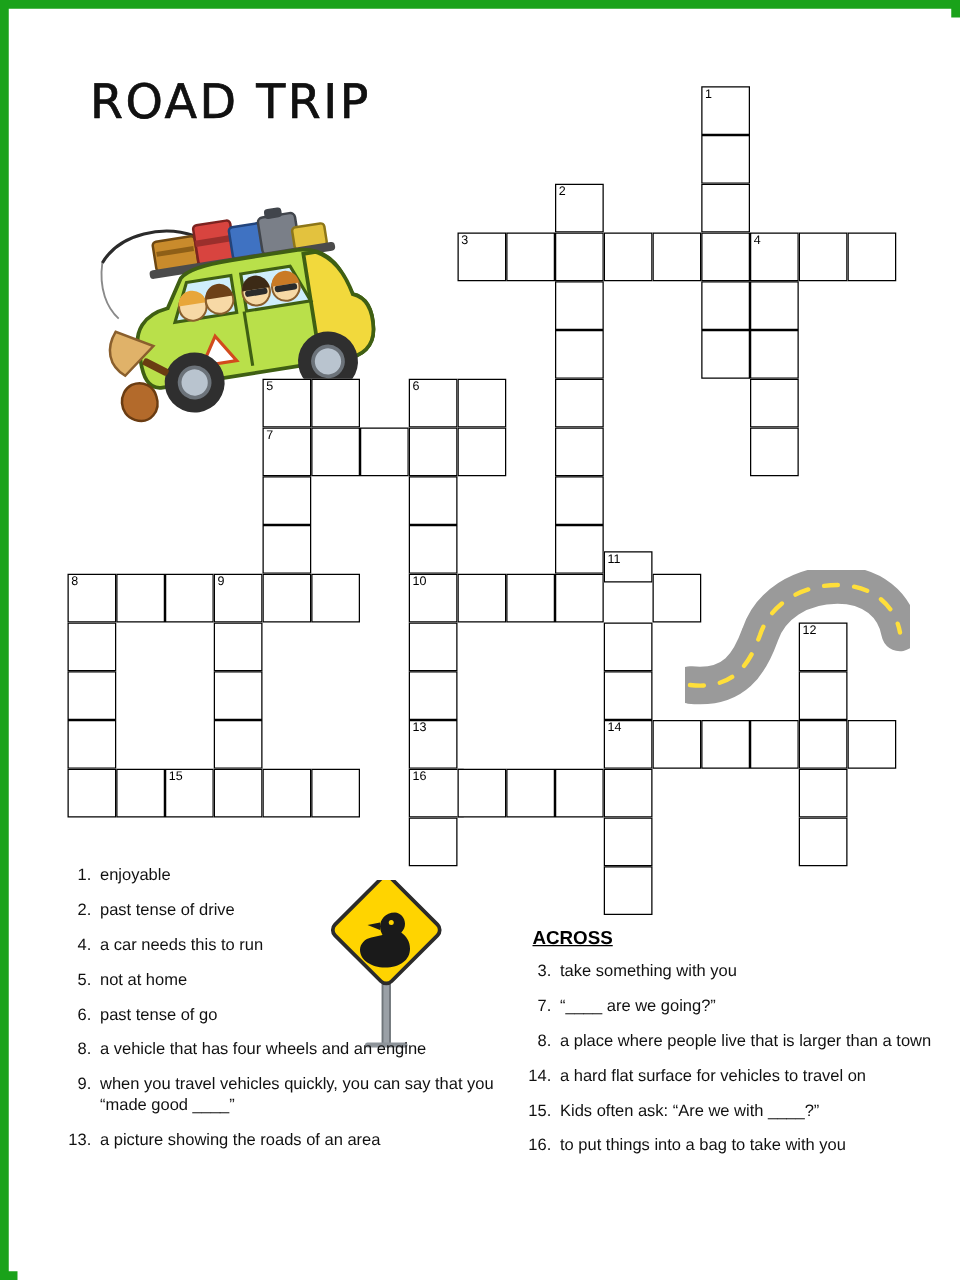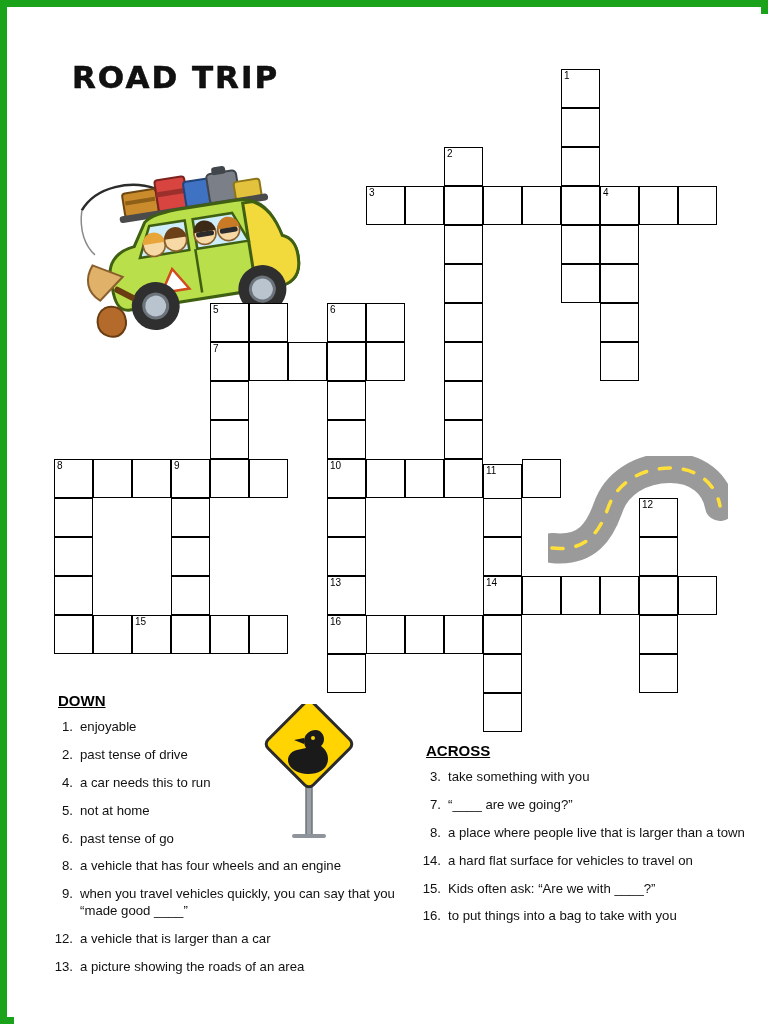--- a/index.html
+++ b/index.html
@@ -33,22 +33,22 @@
 
   
   .title-block {
     position: absolute;
     left: 58px;
     top: 48px;
     width: 300px;
   }
   .title-main {
     font-family: "DejaVu Sans", sans-serif;
-    font-weight: bold;
-    font-size: 31px;
+    font-weight: normal;
+    font-size: 38px;
     letter-spacing: 2px;
     color: #111111;
     margin: 0;
     line-height: 1;
     -webkit-text-stroke: 0.5px #000;
   }
   .title-sub {
     font-family: "Liberation Sans", sans-serif;
     font-size: 15px;
     letter-spacing: 1.4px;
@@ -290,21 +290,21 @@
           <span class="num">9</span>
         </div>
         <div class="cell" style="left: 156px; top: 390px; width: 39px; height: 39px;"></div>
         <div class="cell" style="left: 195px; top: 390px; width: 39px; height: 39px;"></div>
         <div class="cell" style="left: 273px; top: 390px; width: 39px; height: 39px;">
           <span class="num">10</span>
         </div>
         <div class="cell" style="left: 312px; top: 390px; width: 39px; height: 39px;"></div>
         <div class="cell" style="left: 351px; top: 390px; width: 39px; height: 39px;"></div>
         <div class="cell" style="left: 390px; top: 390px; width: 39px; height: 39px;"></div>
-        <div class="cell" style="left: 429px; top: 395px; width: 39px; height: 52px;">
+        <div class="cell" style="left: 429px; top: 372px; width: 39px; height: 25px;">
           <span class="num">11</span>
         </div>
         <div class="cell" style="left: 468px; top: 390px; width: 39px; height: 39px;"></div>
         <div class="cell" style="left: 0px; top: 429px; width: 39px; height: 39px;"></div>
         <div class="cell" style="left: 117px; top: 429px; width: 39px; height: 39px;"></div>
         <div class="cell" style="left: 273px; top: 429px; width: 39px; height: 39px;"></div>
         <div class="cell" style="left: 429px; top: 429px; width: 39px; height: 39px;"></div>
         <div class="cell" style="left: 585px; top: 429px; width: 39px; height: 39px;">
           <span class="num">12</span>
         </div>
@@ -365,21 +365,20 @@
         <g transform="translate(24,20)">
           <path d="M30 6 c -8 0 -12 6 -12 11 c 0 3 1 5 2 7 l -9 2 c -5 1 -9 5 -9 10 c 0 8 9 14 20 14
                    c 12 0 20 -6 20 -15 c 0 -6 -3 -10 -7 -13 c 2 -2 3 -4 3 -7 c 0 -5 -4 -9 -8 -9 z" fill="#1a1a1a"></path>
           <path d="M18 14 l -10 2 l 10 4 z" fill="#1a1a1a"></path>
           <circle cx="27" cy="14" r="2" fill="#ffd400"></circle>
         </g>
       </svg>
     </div>
 
     <div class="clues-down">
-      <div class="clue-head">DOWN</div>
       <ol class="clue-list">
           <li>
             <span class="n">1.</span>
             <span class="t">enjoyable</span>
           </li>
           <li>
             <span class="n">2.</span>
             <span class="t">past tense of drive</span>
           </li>
           <li>
@@ -394,24 +393,20 @@
             <span class="n">6.</span>
             <span class="t">past tense of go</span>
           </li>
           <li>
             <span class="n">8.</span>
             <span class="t">a vehicle that has four wheels and an engine</span>
           </li>
           <li>
             <span class="n">9.</span>
             <span class="t">when you travel vehicles quickly, you can say that you “made good ____”</span>
-          </li>
-          <li>
-            <span class="n">12.</span>
-            <span class="t">a vehicle that is larger than a car</span>
           </li>
           <li>
             <span class="n">13.</span>
             <span class="t">a picture showing the roads of an area</span>
           </li>
         </ol>
     </div>
 
     <div class="clues-across">
       <div class="clue-head">ACROSS</div>

